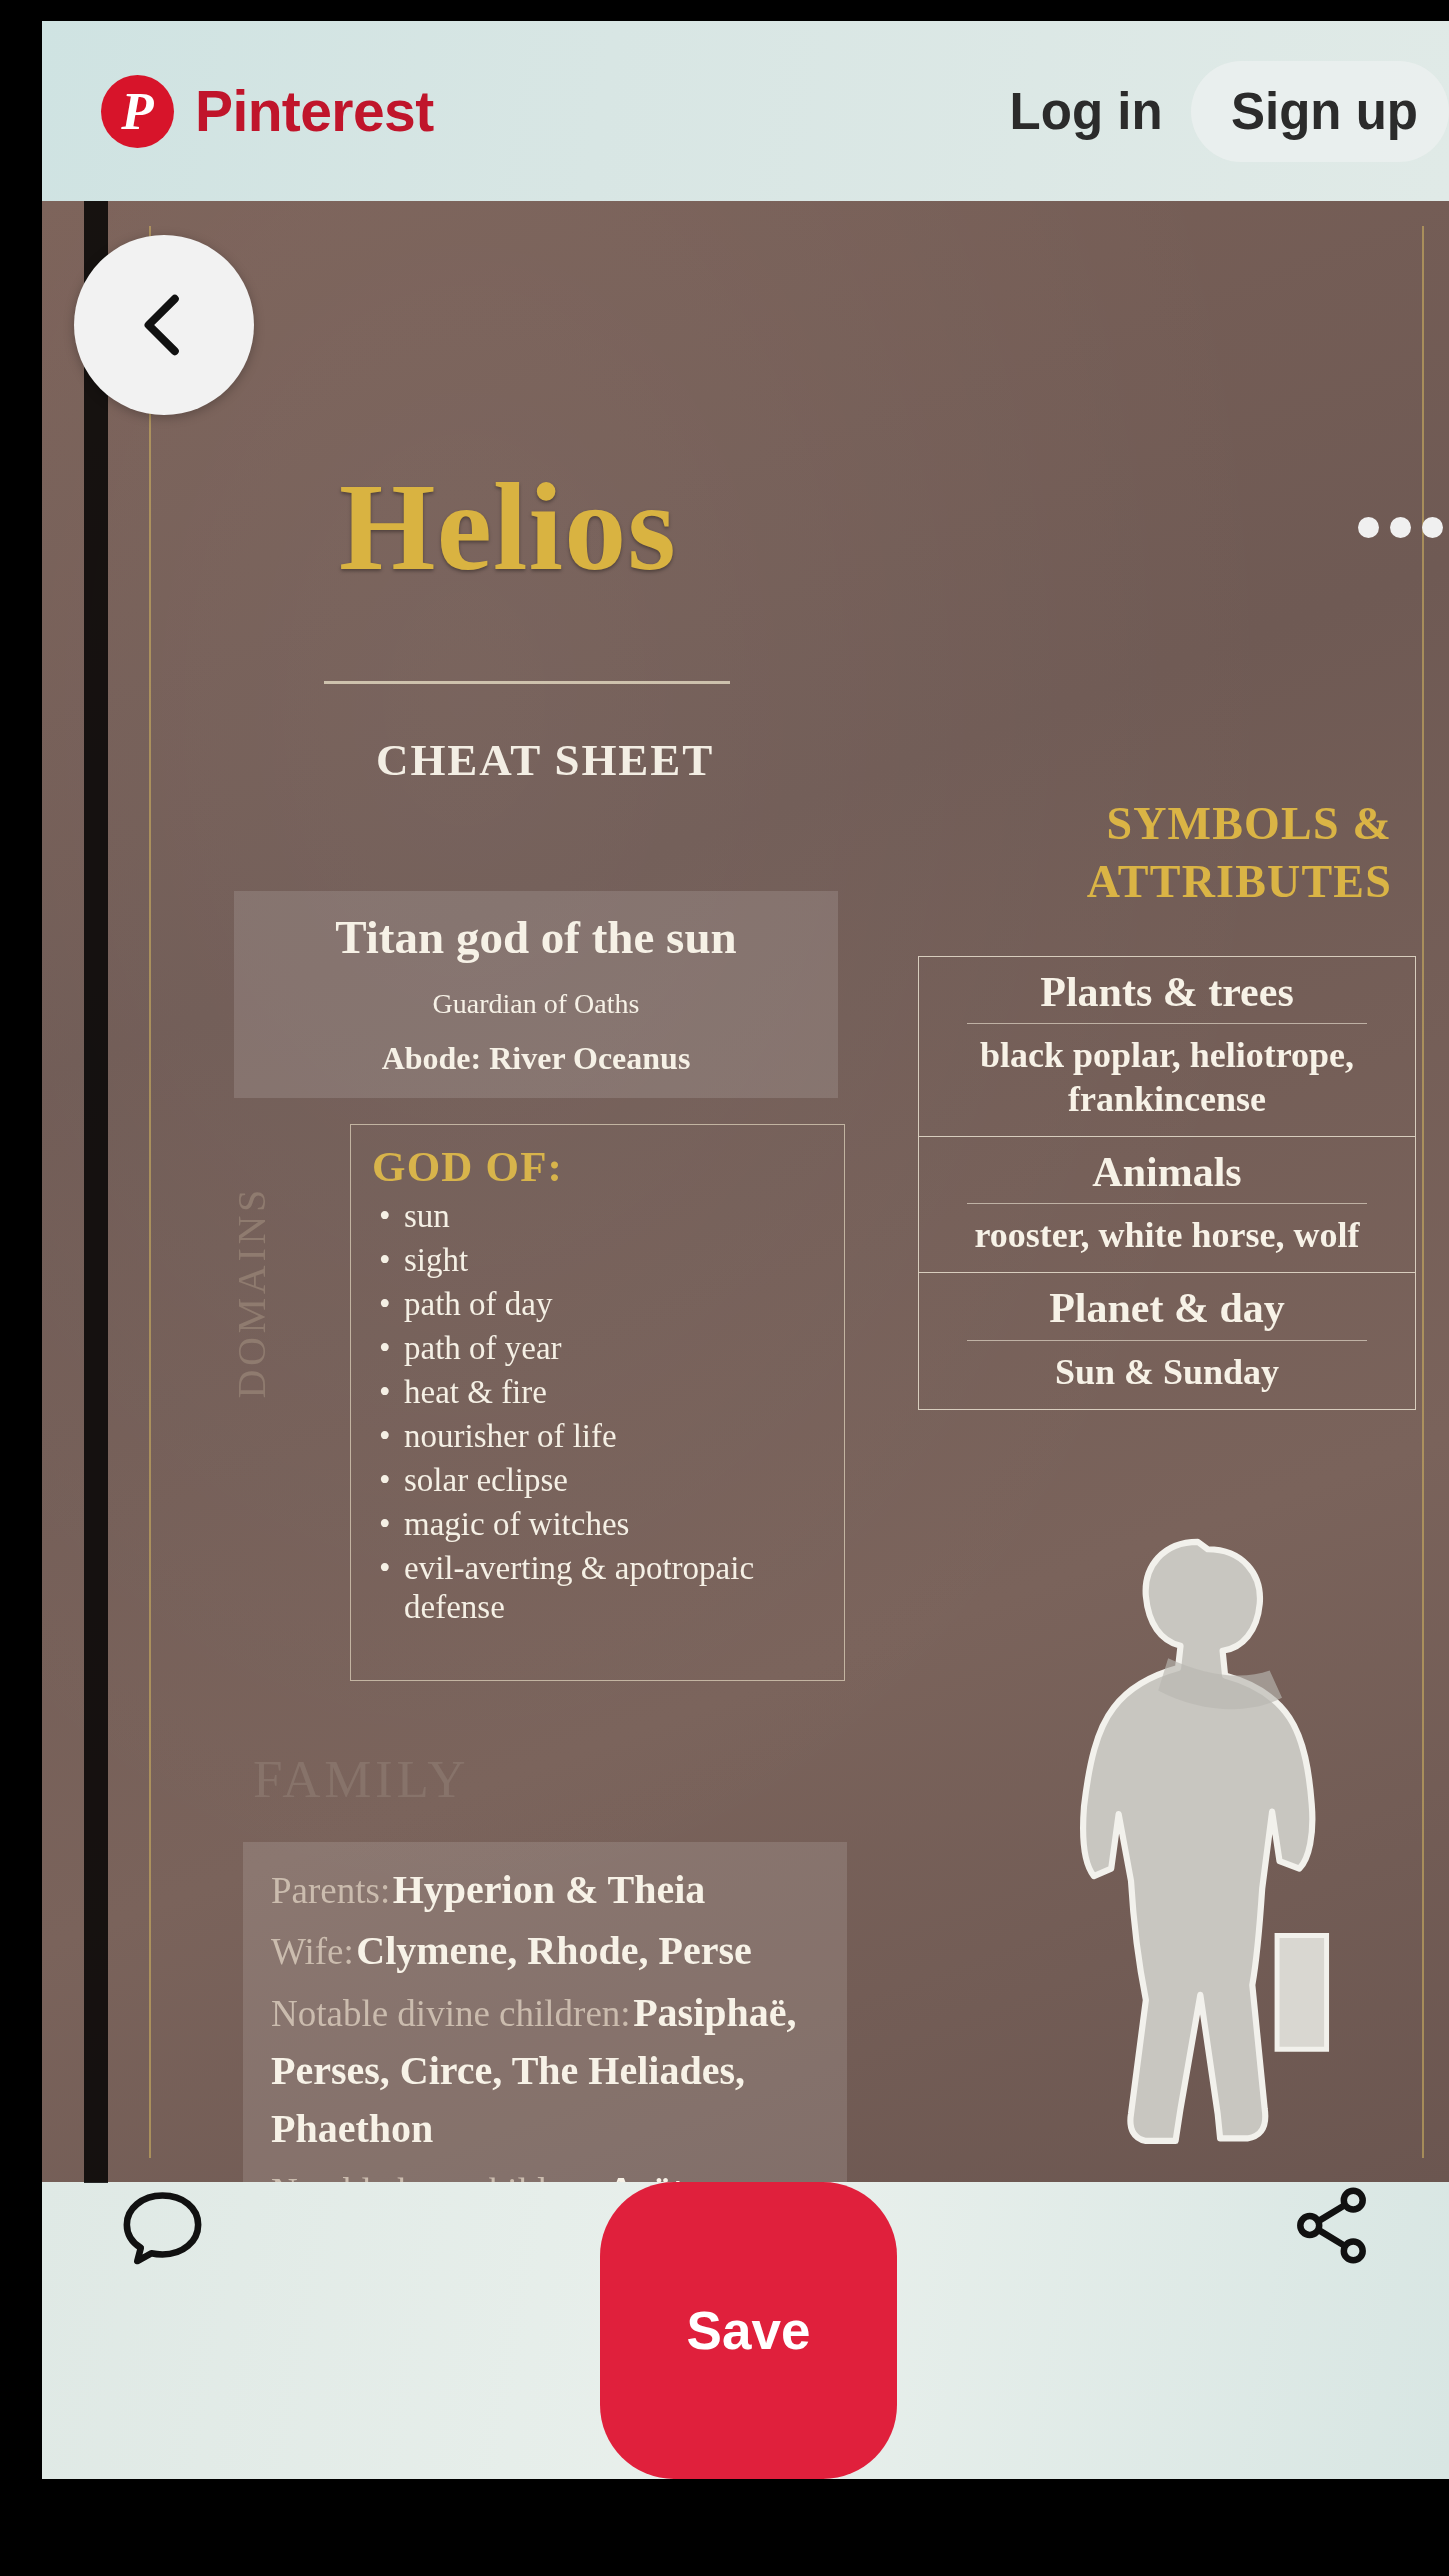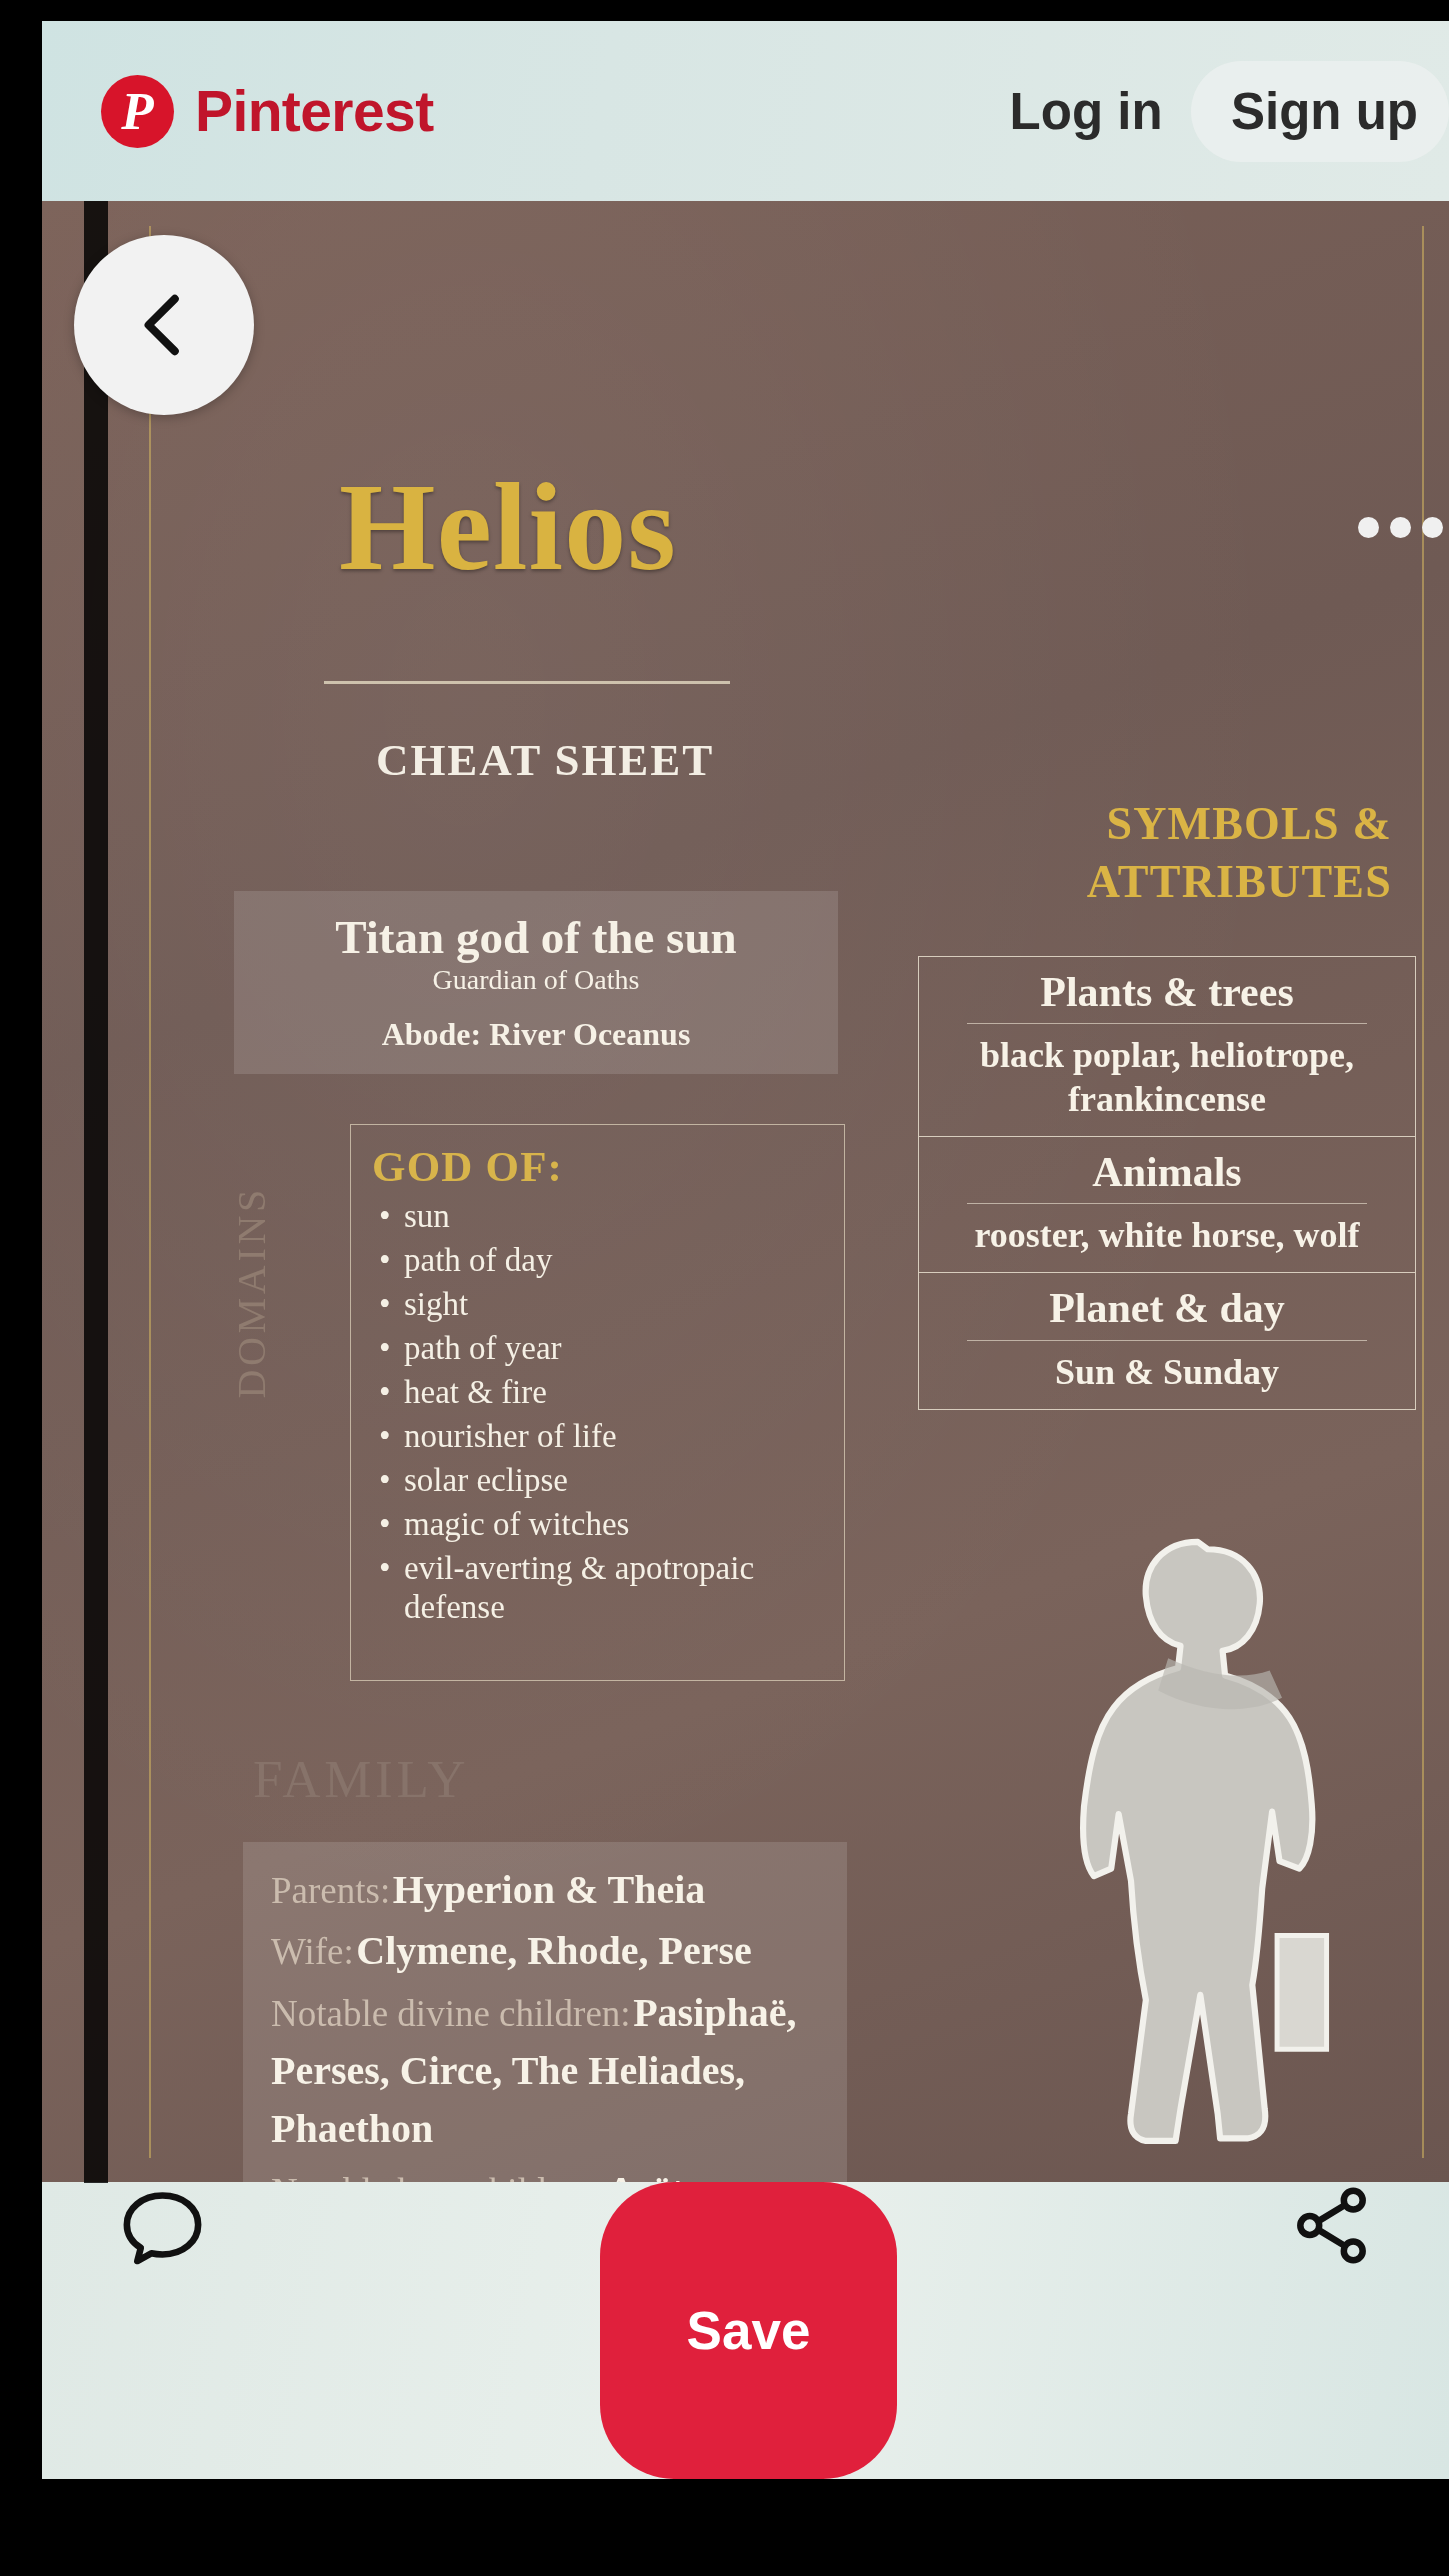--- a/index.html
+++ b/index.html
@@ -214,21 +214,21 @@
     position: absolute;
     left: 192px;
     top: 690px;
     width: 604px;
     background: rgba(255,255,255,0.13);
     text-align: center;
     padding: 18.6px 12.4px 21px 12.4px;
     font-family: "Liberation Serif", serif;
     color: #f6f1e6;
   }
-  .titan-box .l1 { font-size: 47px; font-weight: bold; margin-bottom: 0; }
+  .titan-box .l1 { font-size: 47px; font-weight: bold; margin-bottom: 24px; }
   .titan-box .l2 { font-size: 28px; font-weight: normal; margin-bottom: 20px; }
   .titan-box .l3 { font-size: 32px; font-weight: bold; }
 
   
   .domains-label {
     position: absolute;
     left: 186px;
     top: 985px;
     font-family: "Liberation Serif", serif;
     font-size: 40px;
@@ -403,22 +403,22 @@
         <div class="l2">Guardian of Oaths</div>
         <div class="l3">Abode: River Oceanus</div>
       </div>
 
       <div class="domains-label">DOMAINS</div>
 
       <div class="godof-box">
         <h3>GOD OF:</h3>
         <ul>
           <li>sun</li>
+          <li>sight</li>
           <li>path of day</li>
-          <li>sight</li>
           <li>path of year</li>
           <li>heat &amp; fire</li>
           <li>nourisher of life</li>
           <li>solar eclipse</li>
           <li>magic of witches</li>
           <li>evil-averting &amp; apotropaic defense</li>
         </ul>
       </div>
 
       <div class="attr-table">

